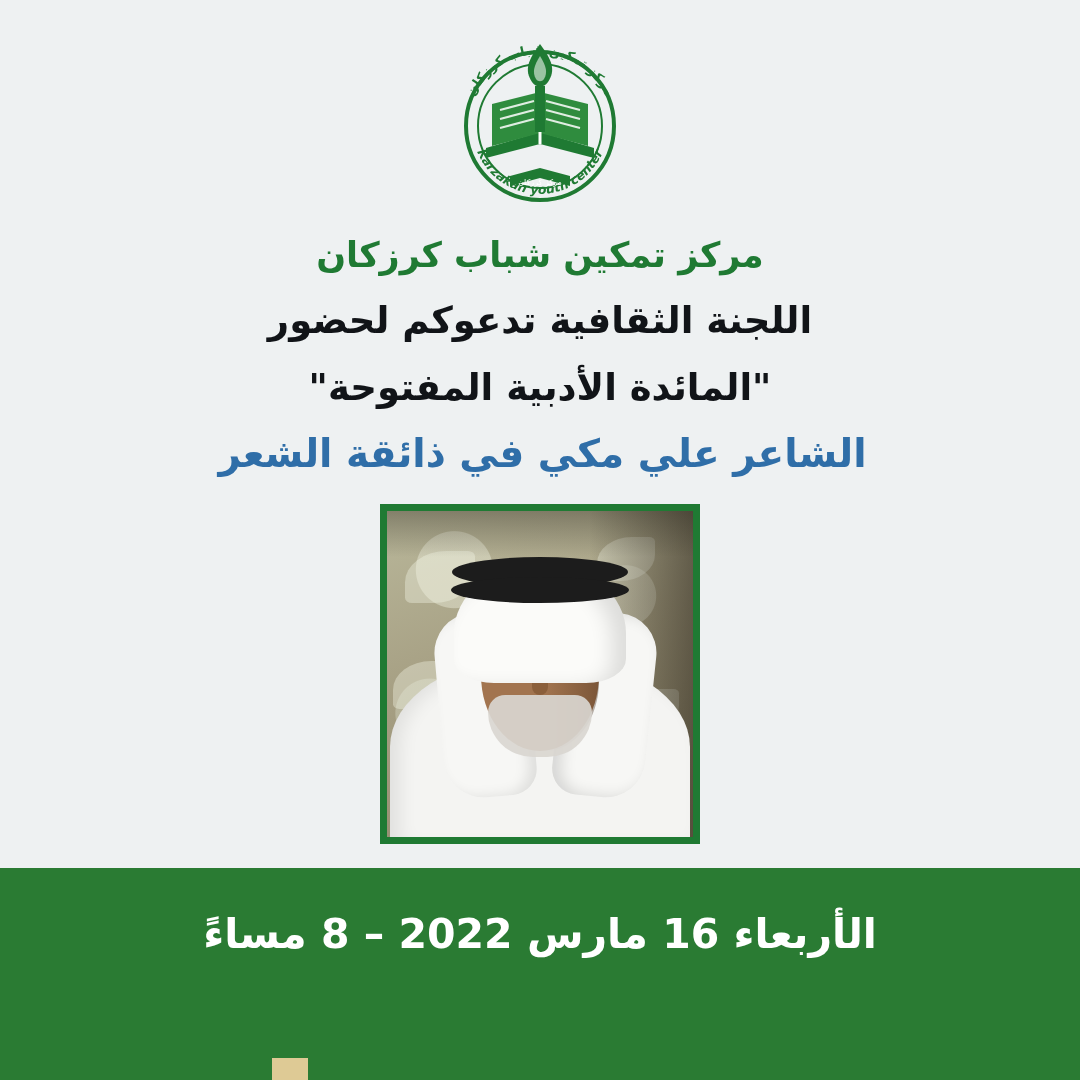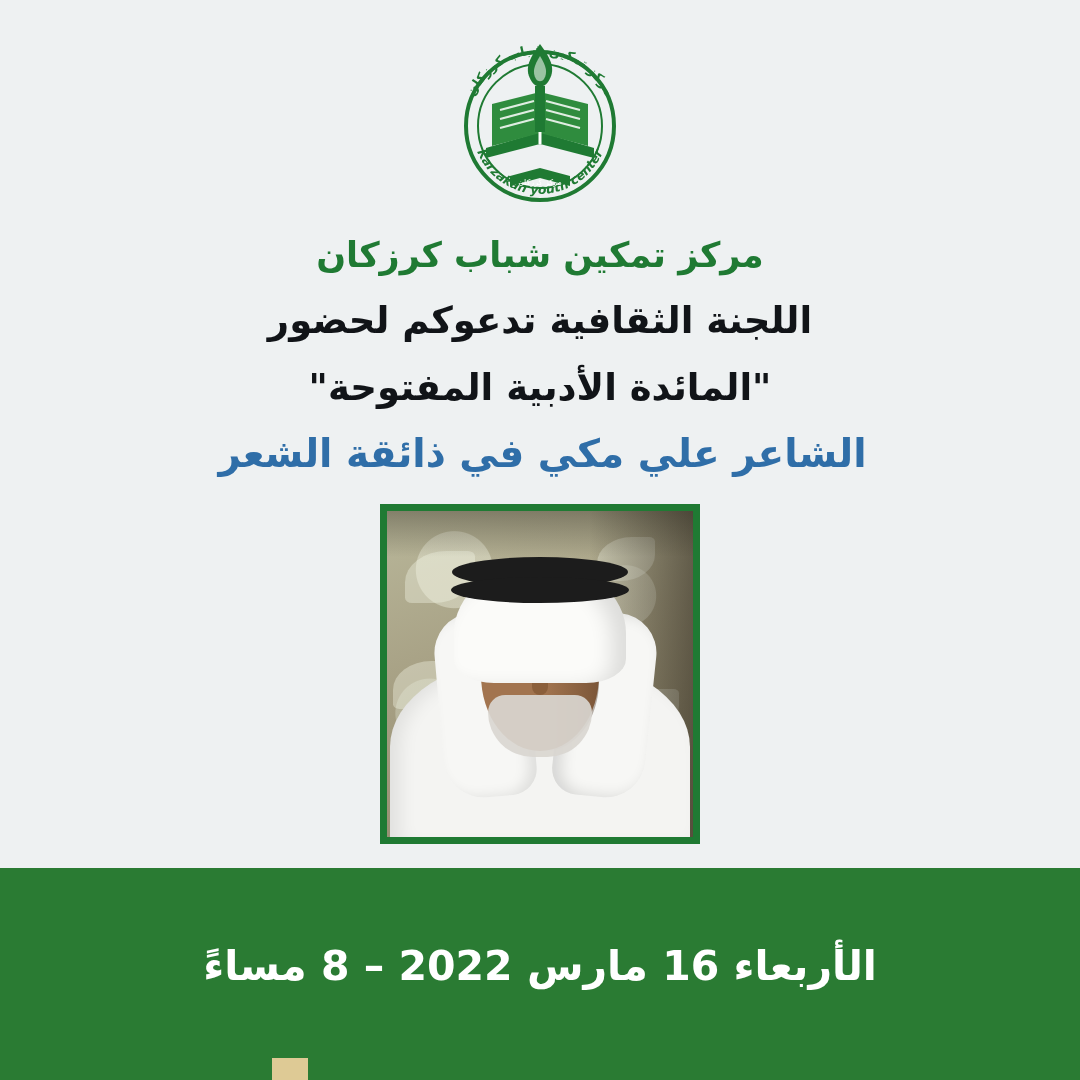--- a/index.html
+++ b/index.html
@@ -234,21 +234,21 @@
     background: #2a7b33;
     display: flex;
     align-items: flex-start;
     justify-content: center;
   }
   .footer-date {
     color: #ffffff;
     font-size: 41px;
     font-weight: bold;
     line-height: 1.3;
-    margin-top: 72px;
+    margin-top: 40px;
     direction: rtl;
     text-align: center;
     letter-spacing: 0.5px;
   }
   .footer-block-left {
     position: absolute;
     bottom: 0;
     left: 272px;
     width: 36px;
     height: 22px;

